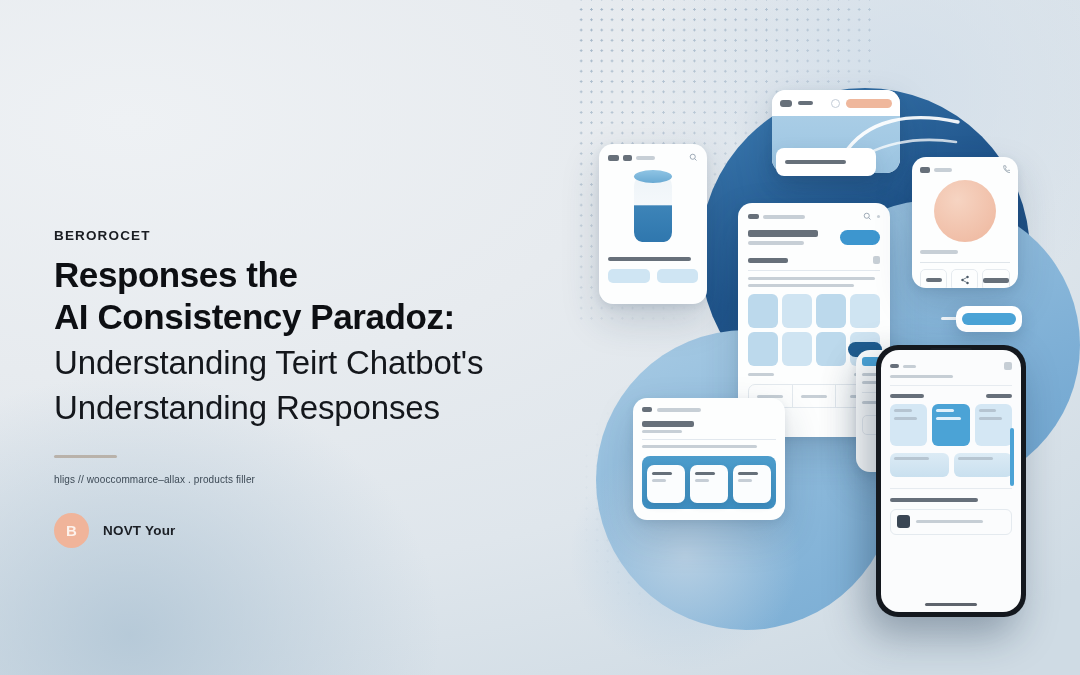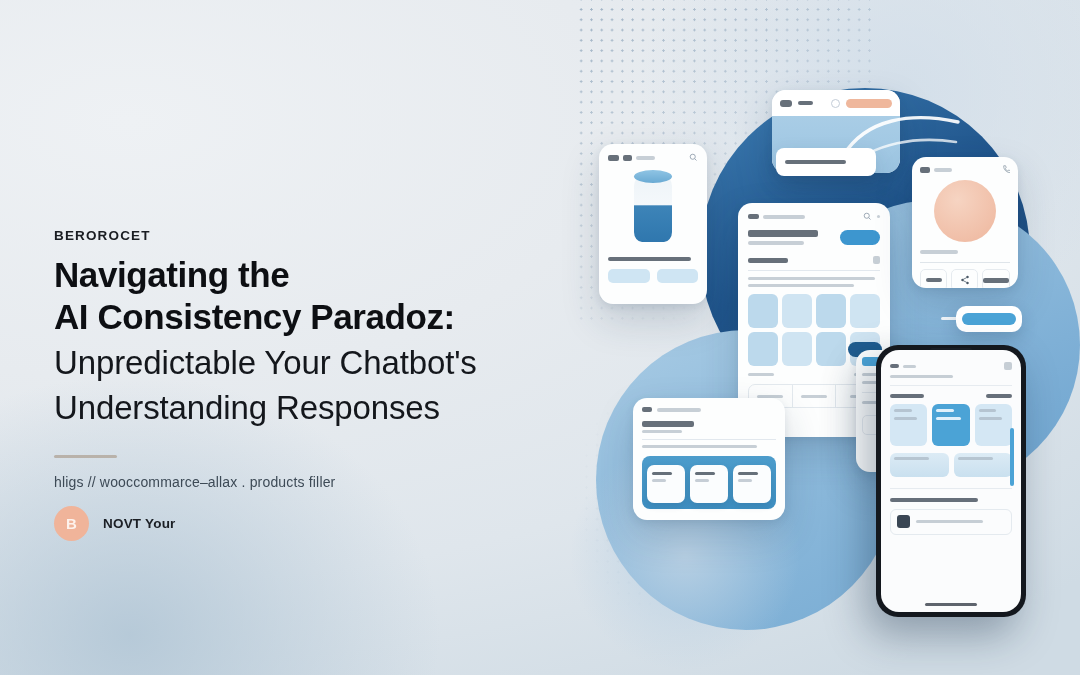--- a/index.html
+++ b/index.html
@@ -112,24 +112,24 @@
     letter-spacing: -.004em;
     margin-top: 3px;
   }
   .rule {
     width: 63px; height: 3px;
     background: #b9b2aa;
     margin: 26px 0 16px 0;
     border-radius: 2px;
   }
   .url-line {
-    font-size: 14px;
+    font-size: 10px;
     color: #3d4a56;
     letter-spacing: .012em;
-    margin-bottom: 16px;
+    margin-bottom: 28px;
   }
   .byline {
     display: flex;
     align-items: center;
     gap: 14px;
   }
   .avatar {
     width: 35px; height: 35px;
     border-radius: 50%;
     background: #f0b49a;
@@ -349,24 +349,24 @@
 
   <div class="circ circ-navy"></div>
   <div class="circ circ-soft"></div>
   <div class="circ circ-mid"></div>
   <div class="circ circ-pale"></div>
 
   <div class="left-col">
 
     <div class="eyebrow">BEROROCET</div>
 
-    <div class="h-strong">Navigating the</div>
+    <div class="h-strong">Responses the</div>
     <div class="h-strong">AI Consistency Paradoz:</div>
 
-    <div class="h-light">Unpredictable Your Chatbot's</div>
+    <div class="h-light">Understanding Teirt Chatbot's</div>
     <div class="h-light">Understanding Responses</div>
 
     <div class="rule"></div>
 
     <div class="url-line">hligs // wooccommarce–allax . products filler</div>
 
     <div class="byline">
       <div class="avatar">B</div>
       <div class="byname">NOVT Your</div>
     </div>

